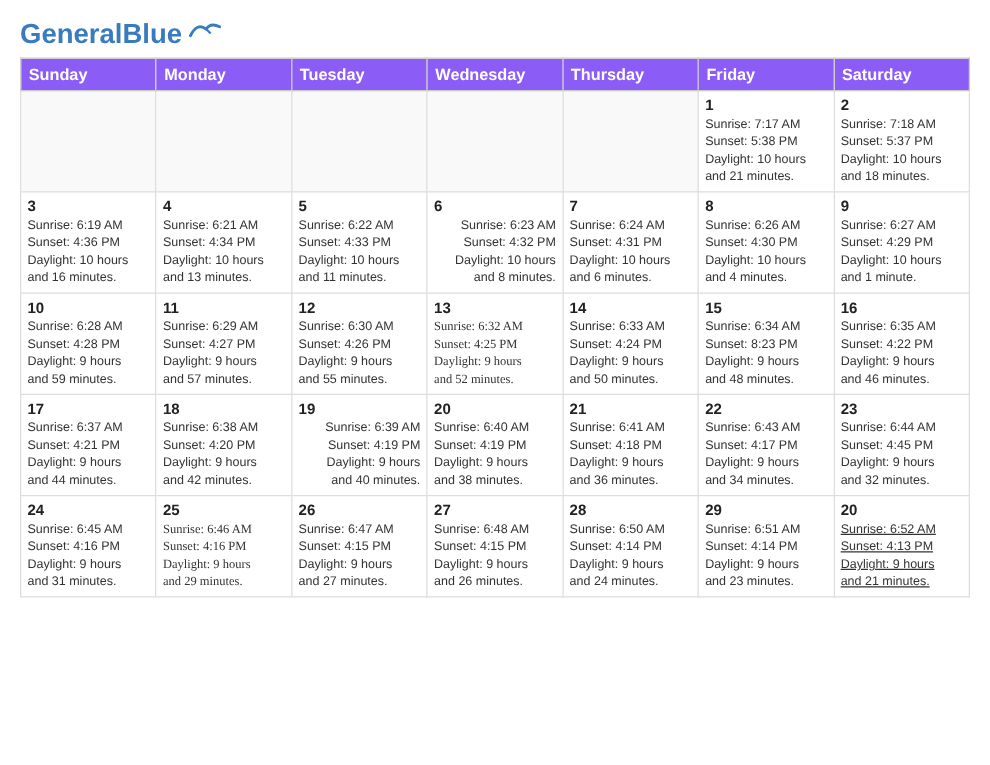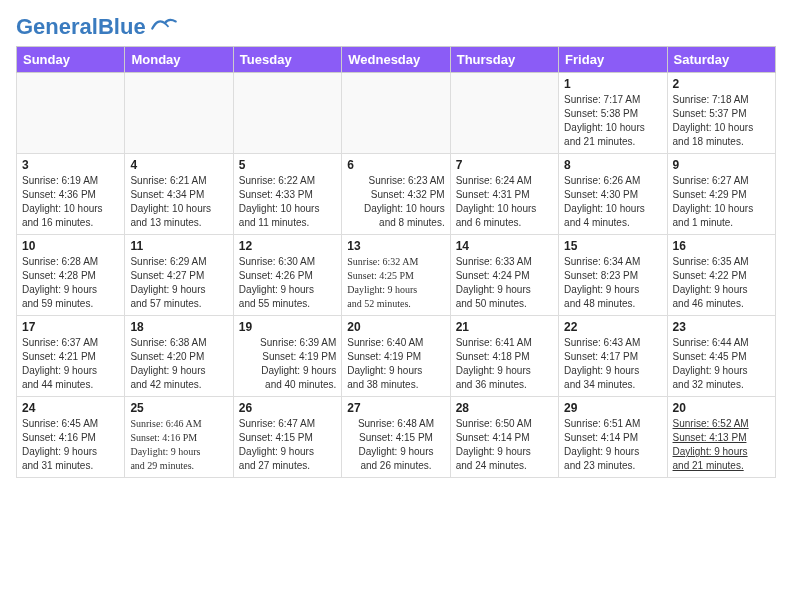--- a/index.html
+++ b/index.html
@@ -307,21 +307,21 @@
         </td>
         <td>
           <div class="day-number">26</div>
           <div class="day-info" style="white-space: pre-line;">Sunrise: 6:47 AM
 Sunset: 4:15 PM
 Daylight: 9 hours
 and 27 minutes.</div>
         </td>
         <td>
           <div class="day-number">27</div>
-          <div class="day-info" style="white-space: pre-line; text-align: center;">Sunrise: 6:48 AM
+          <div class="day-info" style="white-space: pre-line;">Sunrise: 6:48 AM
 Sunset: 4:15 PM
 Daylight: 9 hours
 and 26 minutes.</div>
         </td>
         <td>
           <div class="day-number">28</div>
           <div class="day-info" style="white-space: pre-line;">Sunrise: 6:50 AM
 Sunset: 4:14 PM
 Daylight: 9 hours
 and 24 minutes.</div>

